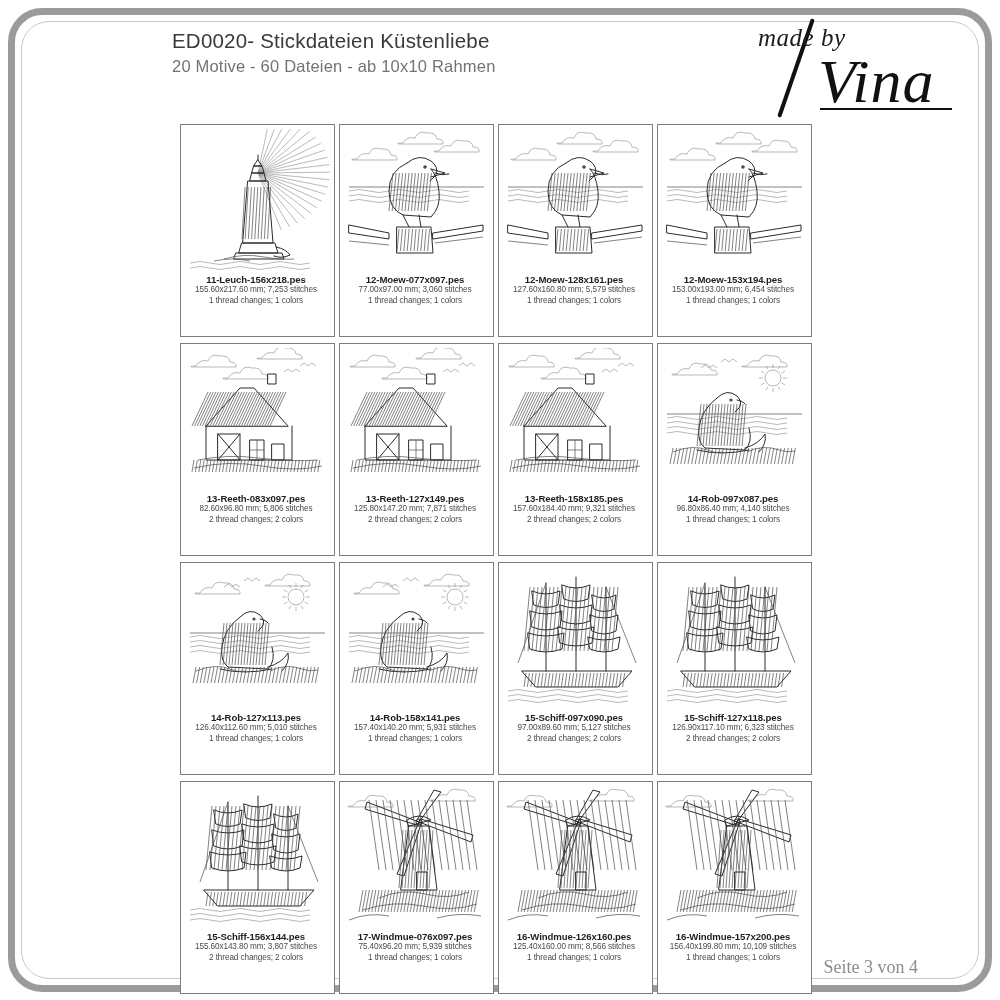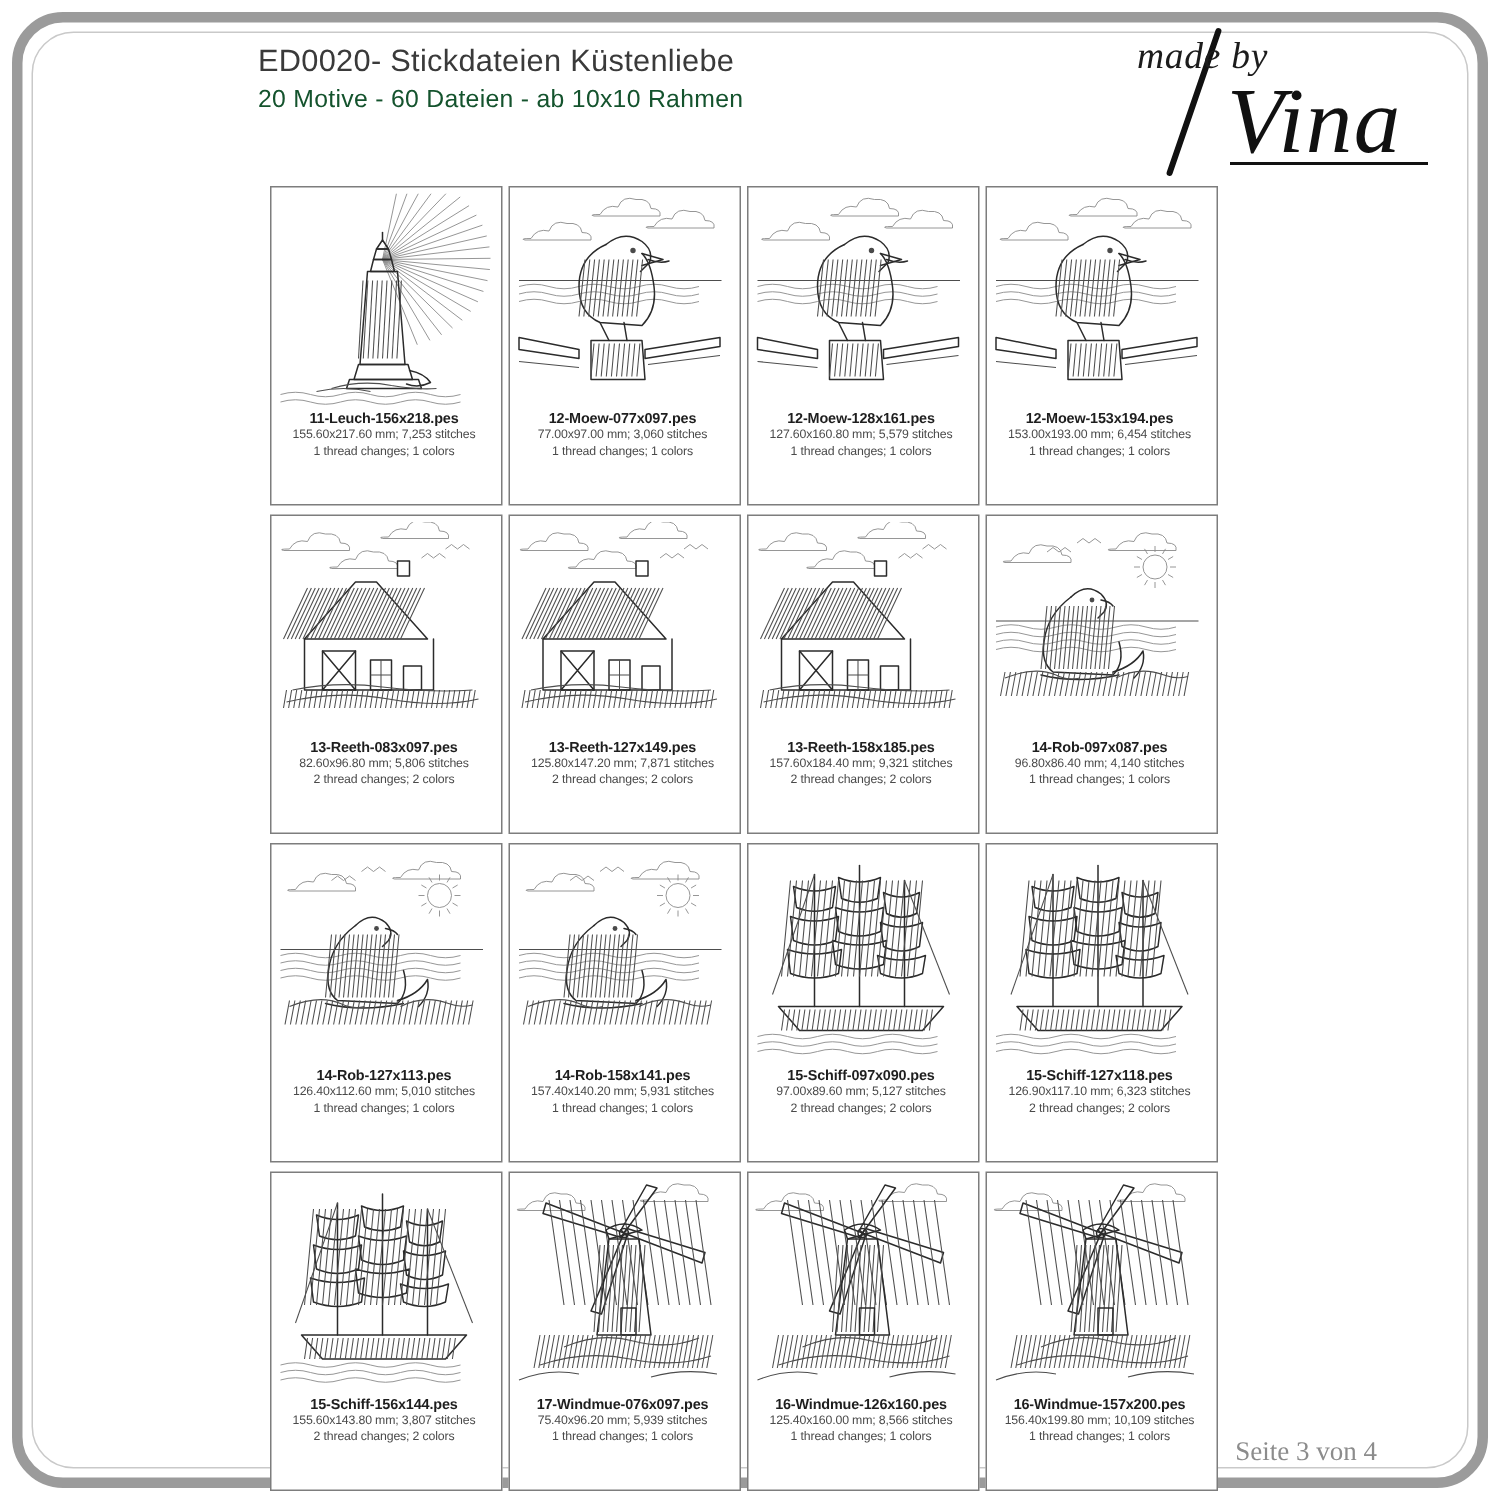--- a/index.html
+++ b/index.html
@@ -50,21 +50,21 @@
   }
   .header-title {
     font-size: 20.5px;
     color: #3a3a3a;
     letter-spacing: .2px;
     line-height: 1.25;
     font-weight: 400;
   }
   .header-sub {
     font-size: 16.5px;
-    color: #14532d;
+    color: #737373;
     margin-top: 3px;
     letter-spacing: .2px;
   }
 
   
   .logo {
     position: absolute;
     right: 36px;
     top: 10px;
     width: 230px;
@@ -120,21 +120,21 @@
     grid-template-columns: repeat(4, 155px);
     grid-template-rows: repeat(4, 213px);
     gap: 6px 4px;
   }
   .cell {
     border: 1px solid #7d7d7d;
     box-sizing: border-box;
     background: #fff;
     display: flex;
     flex-direction: column;
-    align-items: flex-end;
+    align-items: flex-start;
     padding: 4px 6px 3px 3px;
   }
   .art {
     width: 147px;
     height: 143px;
     position: relative;
     overflow: hidden;
   }
   .art svg { display: block; width: 100%; height: 100%; }
   .caption {

